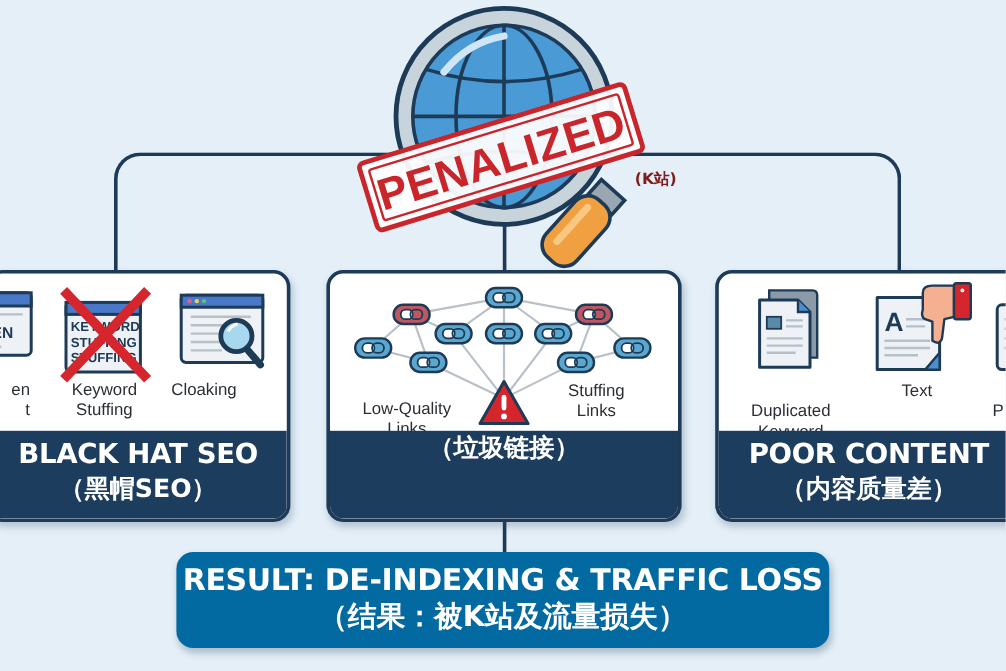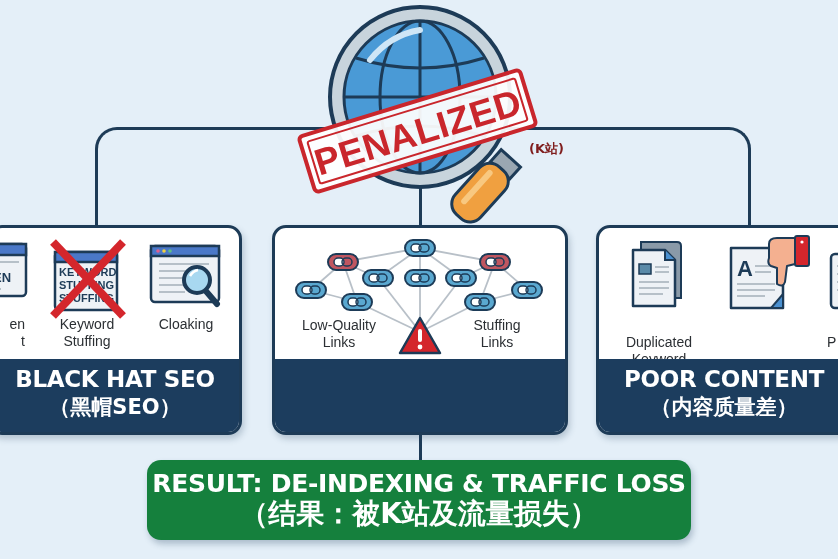--- a/index.html
+++ b/index.html
@@ -20,25 +20,25 @@
     position: absolute; left: 0; right: 0; bottom: 0; height: 73px;
     background: #1c3d5e; color: #ffffff; text-align: center;
     font-weight: bold;
   }
   .panel-foot .en { font-size: 23px; line-height: 28px; padding-top: 6px; letter-spacing: -0.3px; }
   .panel-foot .zh { font-size: 21px; line-height: 28px; }
   .item { position: absolute; text-align: center; font-size: 14px; color: #2b2f33; line-height: 17px; font-family: "Liberation Sans", sans-serif; }
   .item .cap { display: block; }
   .result {
     position: absolute; left: 147px; top: 460px; width: 544px; height: 80px;
-    background: #15803d; border-radius: 14px; color: #fff; text-align: center;
+    background: #0369a1; border-radius: 14px; color: #fff; text-align: center;
     box-shadow: 2px 4px 6px rgba(40,70,100,0.3); font-weight: bold;
   }
   .result .en { font-size: 25px; line-height: 30px; padding-top: 9px; letter-spacing: -0.3px; }
-  .result .zh { font-size: 28px; line-height: 30px; }
+  .result .zh { font-size: 24px; line-height: 30px; }
   .stamp {
     position: absolute; left: 300px; top: 100px; width: 235px; height: 62px;
     transform: rotate(-17deg); transform-origin: center;
     border: 4px solid #c9262c; border-radius: 6px; background: rgba(255,255,255,0.93);
     box-sizing: border-box;
   }
   .stamp-inner {
     position: absolute; left: 4px; top: 4px; right: 4px; bottom: 4px;
     border: 2px solid #c9262c; border-radius: 3px;
     color: #c9262c; font-weight: bold; font-size: 37px; line-height: 46px;
@@ -119,21 +119,21 @@
         <line x1="10" y1="22" x2="60" y2="22"></line>
         <line x1="10" y1="29" x2="44" y2="29"></line>
         <line x1="10" y1="36" x2="40" y2="36"></line>
         <line x1="10" y1="43" x2="40" y2="43"></line>
         <line x1="10" y1="50" x2="36" y2="50"></line>
       </g>
     <line x1="56" y1="48" x2="68" y2="62" stroke="#1d3b57" stroke-width="6" stroke-linecap="round"></line>
     <circle cx="48" cy="38" r="13" fill="#a8d8f0" stroke="#1d3b57" stroke-width="4"></circle>
     <path d="M41 34 Q44 29 49 28" stroke="#ffffff" stroke-width="2.5" fill="none"></path>
   </svg>
-  <div class="item" style="left:152px; top:88px; width:86px;">
+  <div class="item" style="left:136px; top:88px; width:86px;">
     <span class="cap">Cloaking</span>
   </div>
 
   <div class="panel-foot">
     <div class="en">BLACK HAT SEO</div>
     <div class="zh">（黑帽SEO）</div>
   </div>
 </div>
 
 <div class="panel" style="left:272px; width:296px;">
@@ -179,30 +179,31 @@
     <use href="#chainB" x="36" y="62"></use>
     <use href="#chainB" x="252" y="62"></use>
     <use href="#chainB" x="82" y="74"></use>
     <use href="#chainB" x="205" y="74"></use>
   </svg>
   <svg class="abs" style="left:122px; top:87px;" width="46" height="42" viewBox="0 0 46 42">
     <path d="M23 3 L43 38 L3 38 Z" fill="#d4262c" stroke="#1d3b57" stroke-width="2.5" stroke-linejoin="round"></path>
     <rect x="21" y="14" width="4" height="13" rx="2" fill="#ffffff"></rect>
     <circle cx="23" cy="32" r="2.4" fill="#ffffff"></circle>
   </svg>
-  <div class="item" style="left:14px; top:89px; width:100px;">
+  <div class="item" style="left:14px; top:104px; width:100px;">
     <span class="cap">Low-Quality</span>
     <span class="cap">Links</span>
   </div>
   <div class="item" style="left:172px; top:89px; width:100px;">
     <span class="cap">Stuffing</span>
     <span class="cap">Links</span>
   </div>
 
   <div class="panel-foot">
+    <div class="zh">（垃圾链接）</div>
   </div>
 </div>
 
 <div class="panel" style="left:596px; width:256px;">
   <svg class="abs" style="left:28px; top:12px;" width="64" height="70" viewBox="0 0 64 70">
     <path d="M14 2 H50 Q54 2 54 6 V58 H14 Z" fill="#8a9aa8" stroke="#1d3b57" stroke-width="2"></path>
     <path d="M6 10 H38 L48 20 V66 H6 Z" fill="#eef2f6" stroke="#1d3b57" stroke-width="2.5" stroke-linejoin="round"></path>
     <path d="M38 10 V20 H48" fill="#4a90d0" stroke="#1d3b57" stroke-width="2"></path>
     <rect x="12" y="24" width="12" height="10" fill="#5a8aa8" stroke="#1d3b57" stroke-width="1.5"></rect>
     <g stroke="#b6c0c8" stroke-width="2">
@@ -227,20 +228,21 @@
         <line x1="30" y1="38" x2="46" y2="38"></line>
         <line x1="12" y1="50" x2="50" y2="50"></line>
         <line x1="12" y1="56" x2="50" y2="56"></line>
         <line x1="12" y1="62" x2="40" y2="62"></line>
       </g>
     <path d="M44 10 Q44 4 52 4 H70 V30 L62 32 L60 48 Q58 54 52 50 L52 34 L46 32 Q42 30 44 24 Z" fill="#f4b090" stroke="#1d3b57" stroke-width="2" stroke-linejoin="round"></path>
     <rect x="70" y="2" width="14" height="30" rx="2" fill="#d4262c" stroke="#1d3b57" stroke-width="2"></rect>
     <circle cx="77" cy="8" r="1.6" fill="#ffffff"></circle>
   </svg>
   <div class="item" style="left:106px; top:89px; width:118px;">
+    <span class="cap">Text</span>
   </div>
 
   <svg class="abs" style="left:230px; top:24px;" width="30" height="60" viewBox="0 0 30 60">
     <rect x="2" y="2" width="40" height="54" rx="4" fill="#eef2f6" stroke="#1d3b57" stroke-width="2.5"></rect>
     <g stroke="#b6c0c8" stroke-width="2">
         <line x1="8" y1="14" x2="30" y2="14"></line>
         <line x1="8" y1="22" x2="30" y2="22"></line>
         <line x1="8" y1="30" x2="30" y2="30"></line>
         <line x1="8" y1="38" x2="30" y2="38"></line>
       </g>

